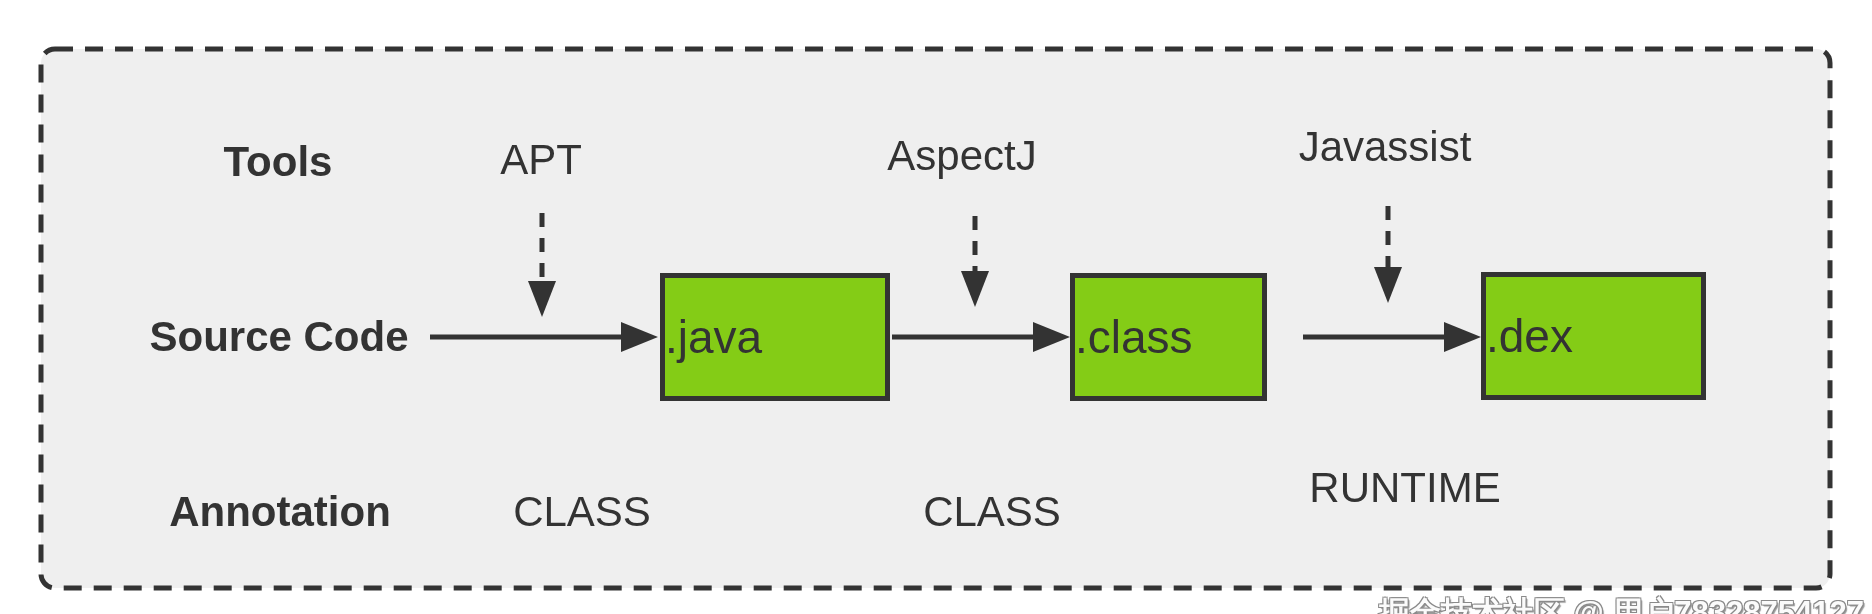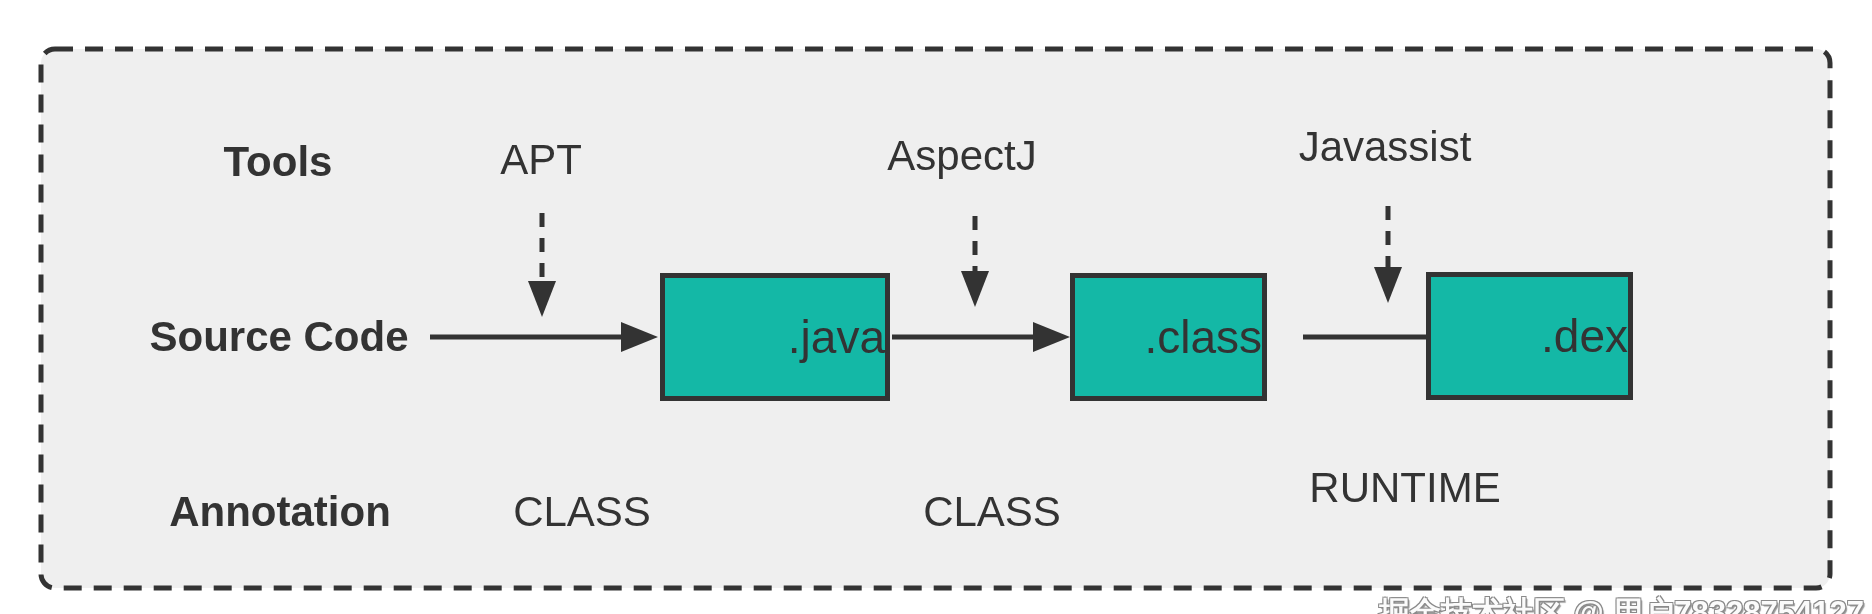--- a/index.html
+++ b/index.html
@@ -24,25 +24,25 @@
     position: absolute;
     transform: translate(-50%, -50%);
     color: #333333;
     font-size: 42px;
     white-space: nowrap;
     line-height: 1;
   }
   .label.bold { font-weight: bold; }
   .stage-box {
     position: absolute;
-    background: #14b8a6;
+    background: #84cc16;
     border: 5px solid #333333;
     display: flex;
     align-items: center;
-    justify-content: flex-end;
+    justify-content: flex-start;
     box-sizing: border-box;
   }
   .stage-box .stage-text {
     font-size: 46px;
     color: #333333;
     white-space: nowrap;
   }
   .watermark-1 {
     position: absolute;
     right: 8px;
@@ -115,21 +115,21 @@
   <div class="label" style="left:541px; top:140px;">APT</div>
   <div class="label" style="left:1385px; top:127px;">Javassist</div>
   <div class="label" style="left:962px; top:136px;">AspectJ</div>
 
   <div class="stage-box" style="left:660px; top:253px; width:230px; height:128px;">
     <span class="stage-text">.java</span>
   </div>
   <div class="stage-box" style="left:1070px; top:253px; width:197px; height:128px;">
     <span class="stage-text">.class</span>
   </div>
-  <div class="stage-box" style="left:1426px; top:252px; width:207px; height:128px;">
+  <div class="stage-box" style="left:1481px; top:252px; width:225px; height:128px;">
     <span class="stage-text">.dex</span>
   </div>
 
   <div class="label" style="left:582px; top:492px;">CLASS</div>
   <div class="label" style="left:992px; top:492px;">CLASS</div>
   <div class="label" style="left:1405px; top:468px;">RUNTIME</div>
 
   <div class="watermark-1">掘金技术社区 @ 用户78328754127</div>
   <div class="watermark-2">@稀土掘金技术社区</div>
 

